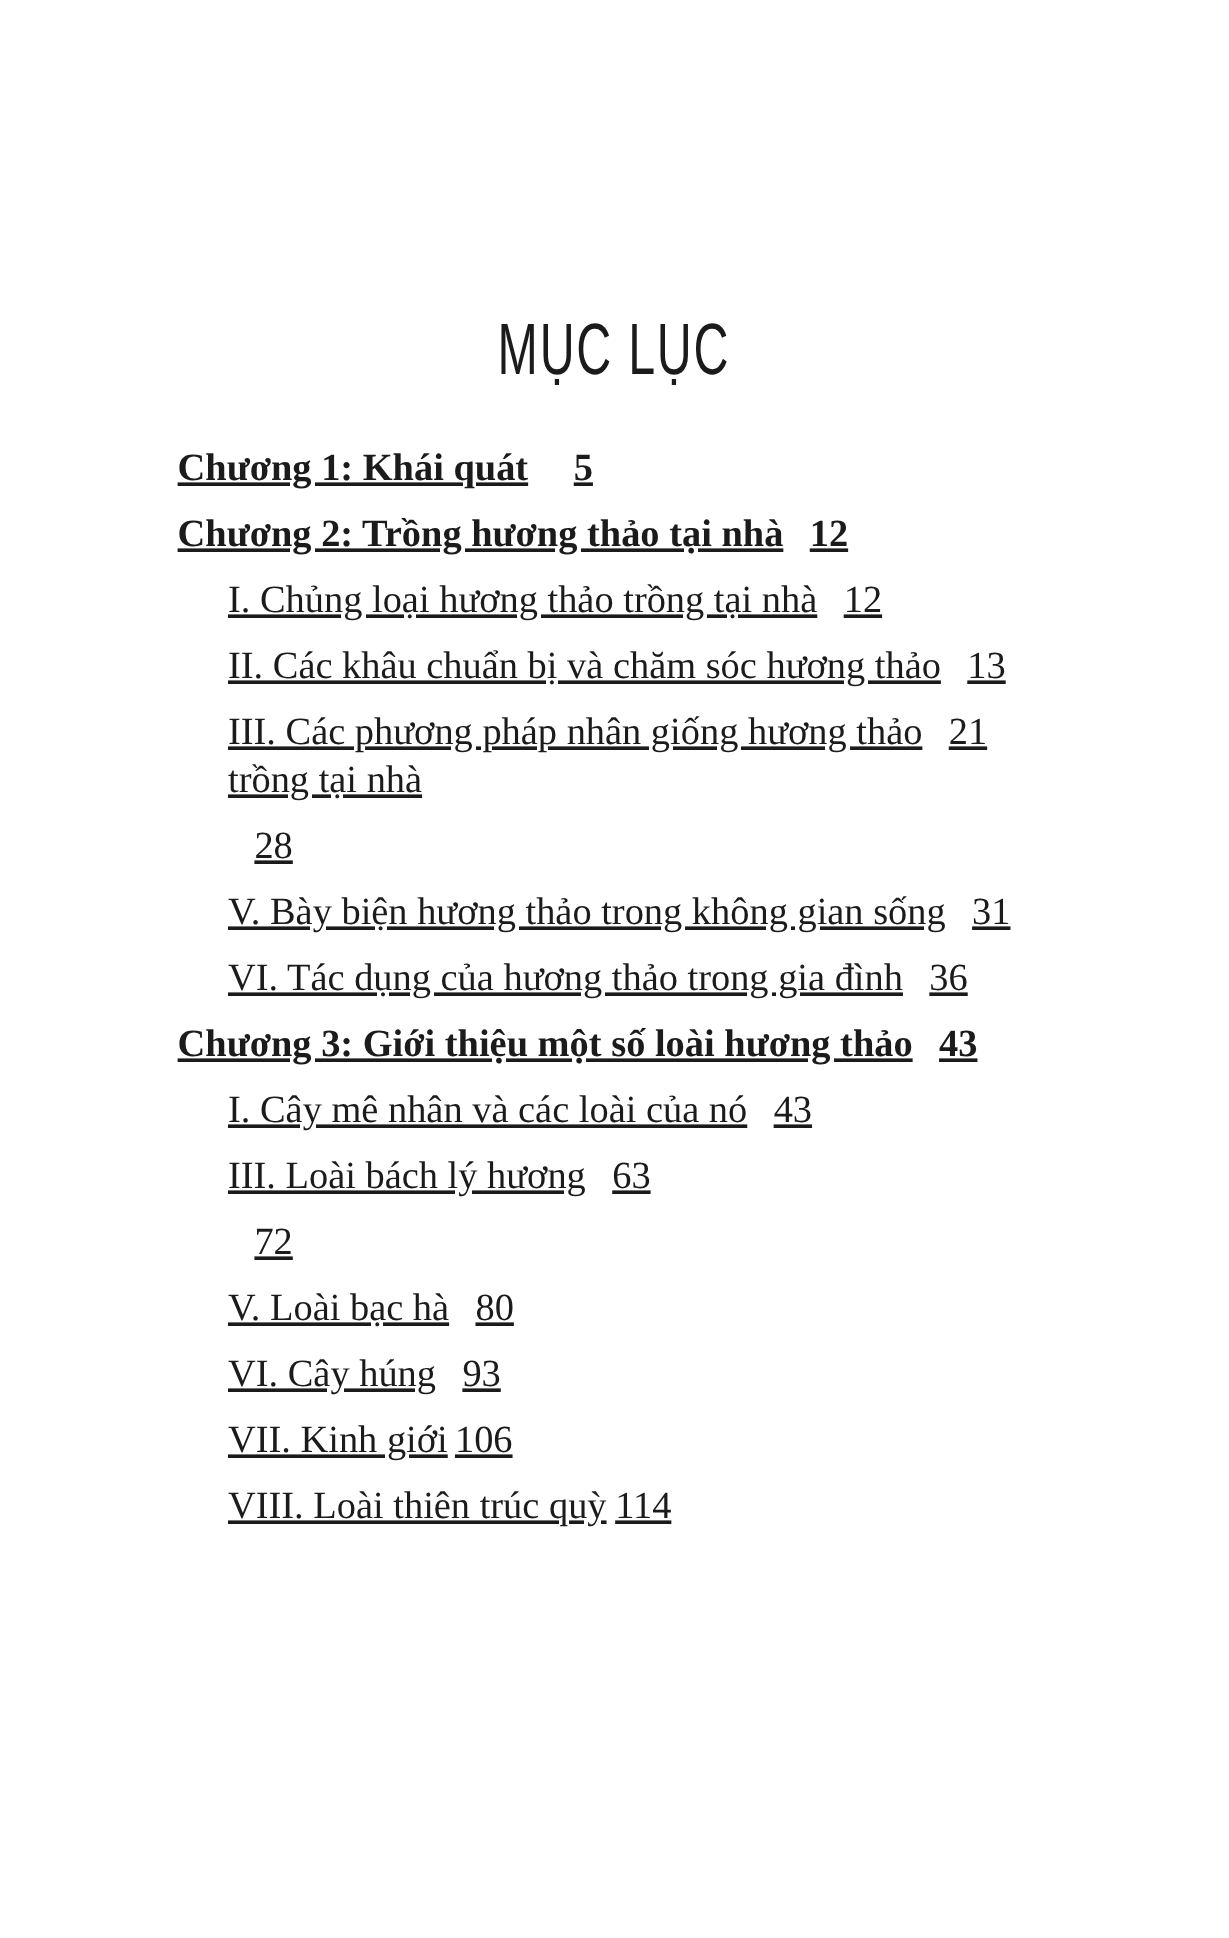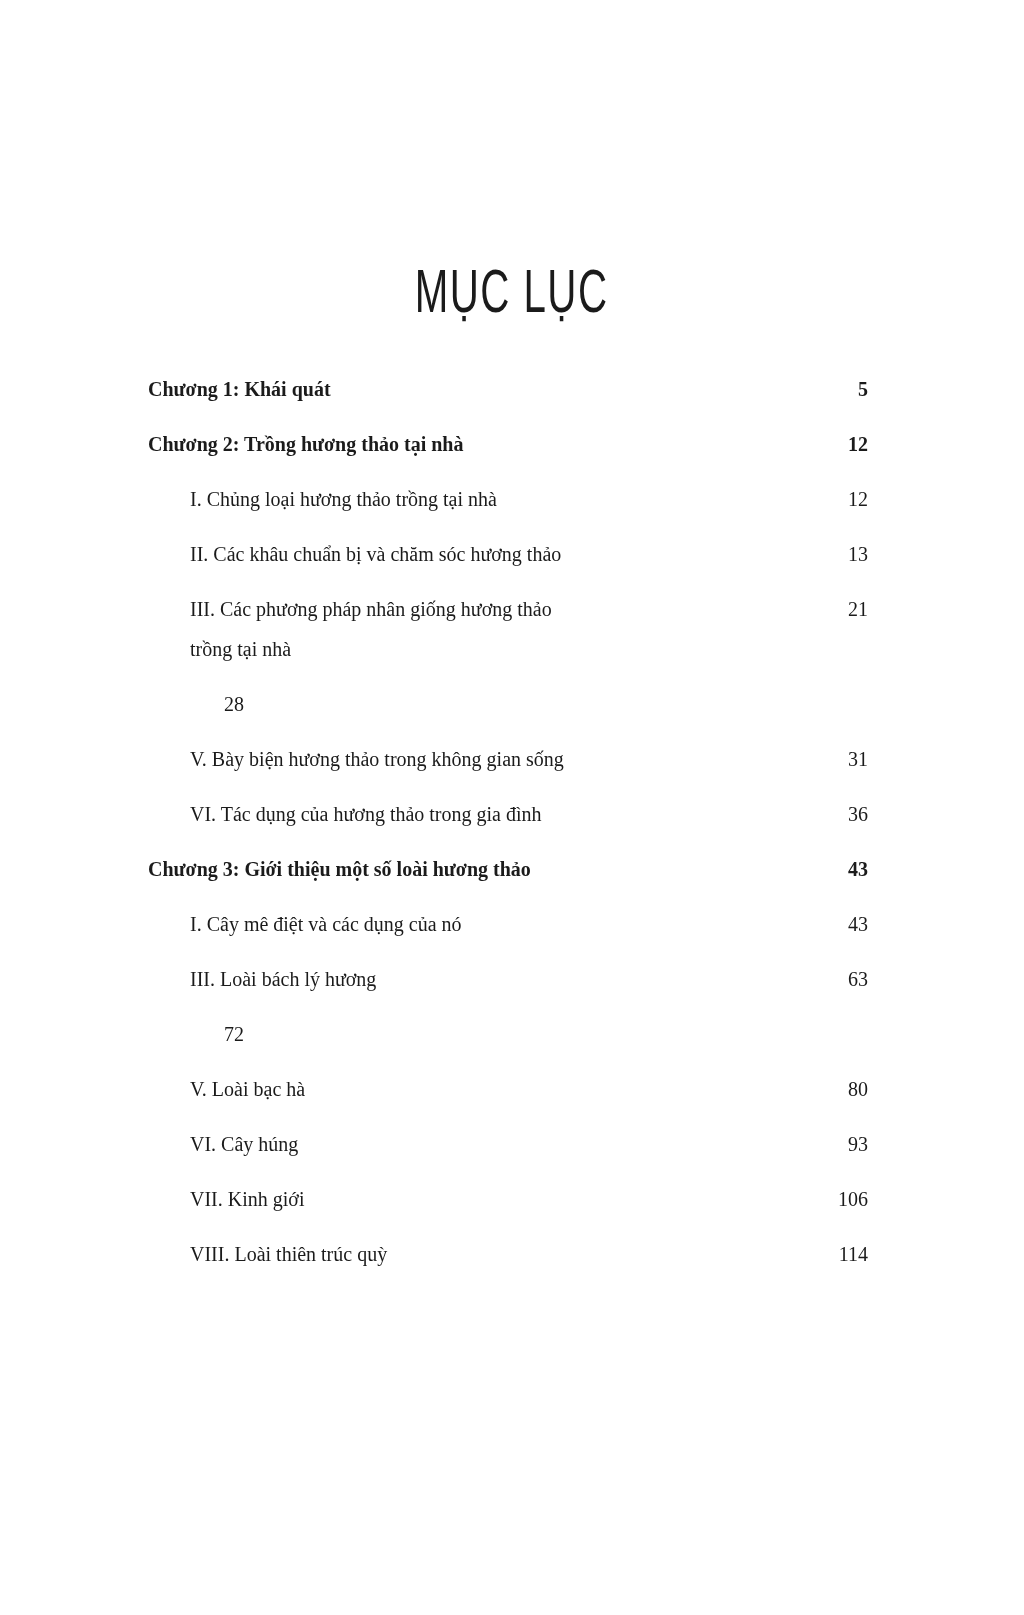--- a/index.html
+++ b/index.html
@@ -9,20 +9,21 @@
   }
   .page {
     position: relative;
     width: 1024px;
     height: 1615px;
     margin: 0 auto;
     background: #ffffff;
     color: #1b1b1b;
     font-family: "Liberation Serif", serif;
     overflow: hidden;
+    text-decoration: underline;
   }
   .title-wrap {
     padding-top: 258px;
     text-align: center;
     margin-bottom: 46px;
   }
   .title {
     display: inline-block;
     font-family: "Liberation Sans", sans-serif;
     font-weight: 400;
@@ -32,23 +33,22 @@
     transform: scale(0.72, 1.08);
     transform-origin: center;
     white-space: nowrap;
   }
   .toc {
     padding-left: 148px;
     padding-right: 156px; 
   }
   .row {
     display: flex;
-    justify-content: space-between;
     align-items: flex-start;
-    font-size: 20px;
+    font-size: 32px;
     line-height: 40px;
     margin-bottom: 15px;
   }
   .row.chapter {
     margin-top: 14px;
     font-weight: bold;
   }
   .row.chapter:first-child {
     margin-top: 0;
   }
@@ -115,21 +115,21 @@
       <span class="lbl">VI. Tác dụng của hương thảo trong gia đình</span>
       <span class="pg">36</span>
     </div>
 
     <div class="row chapter">
       <span class="lbl">Chương 3: Giới thiệu một số loài hương thảo</span>
       <span class="pg">43</span>
     </div>
 
     <div class="row section">
-      <span class="lbl">I. Cây mê điệt và các dụng của nó</span>
+      <span class="lbl">I. Cây mê nhân và các loài của nó</span>
       <span class="pg">43</span>
     </div>
 
 
     <div class="row section">
       <span class="lbl">III. Loài bách lý hương</span>
       <span class="pg">63</span>
     </div>
 
     <div class="row section">

